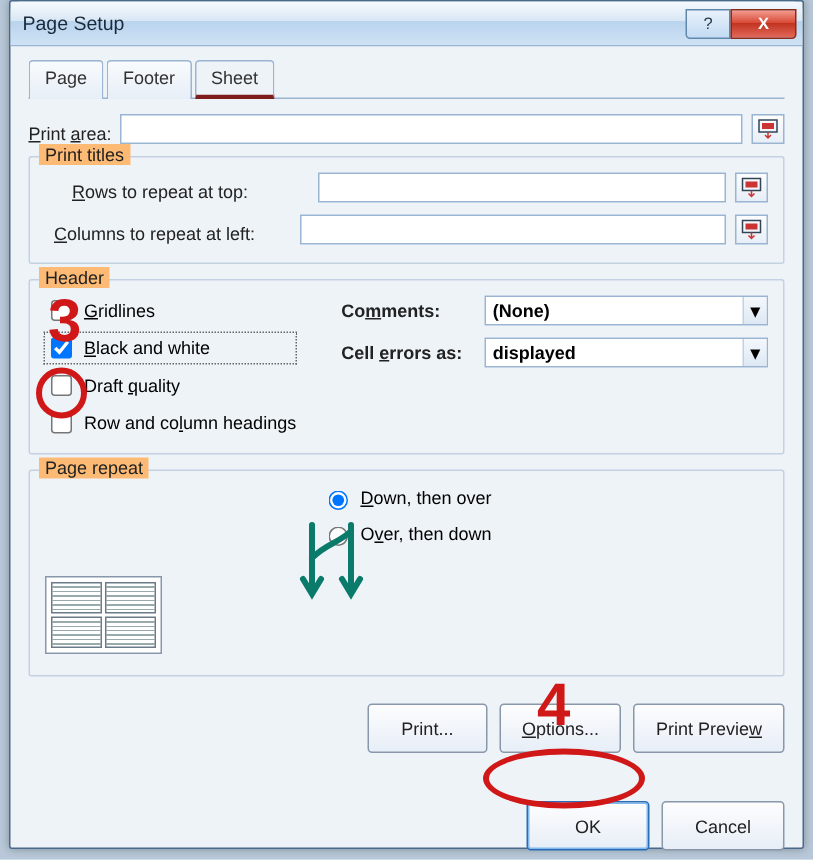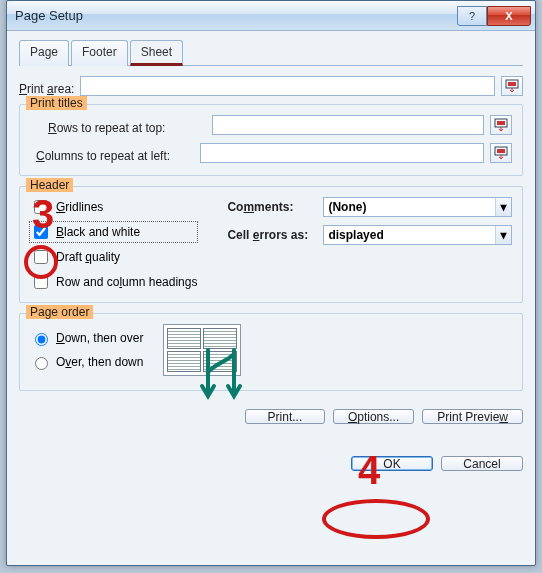--- a/index.html
+++ b/index.html
@@ -163,21 +163,21 @@
     background: repeating-linear-gradient(to bottom, #fff 0, #fff 2px, #9aa 2px, #9aa 3px);
   }
   .button-row {
     display:flex;
     justify-content:flex-end;
     gap:8px;
     margin-top:18px;
   }
   .btn {
     min-width: 80px;
-    height: 15px;
+    height: 33px;
     border:1px solid #8898aa;
     background: linear-gradient(to bottom,#fdfdfe,#e7eef7);
     border-radius:3px;
     padding: 0 14px;
     display:flex;align-items:center;justify-content:center;
     color:#222;
     font-size:12px;
   }
   .btn.default { border:1px solid #2a6db5; box-shadow: inset 0 0 0 1px #7fb9ef; }
   .ok-row { display:flex; justify-content:flex-end; gap:8px; margin-top:32px;}
@@ -288,22 +288,22 @@
             <div class="combo" style="flex:1">
               <span>displayed</span>
               <span class="arrow">▾</span>
             </div>
           </div>
         </div>
       </div>
     </div>
 
     <div class="groupbox" style="padding-bottom:14px;">
-      <div class="group-title">Page order</div>
-      <div style="display:flex; gap:20px; align-items:center;">
+      <div class="group-title">Page repeat</div>
+      <div style="display:flex; gap:20px; align-items:center;flex-direction:column;">
         <div class="radio-col">
           <label class="radio">
             <input type="radio" name="po" checked="" style="">
             <span><u class="hotkey">D</u>own, then over</span>
           </label>
           <label class="radio">
             <input type="radio" name="po" style="">
             <span>O<u class="hotkey">v</u>er, then down</span>
           </label>
         </div>

